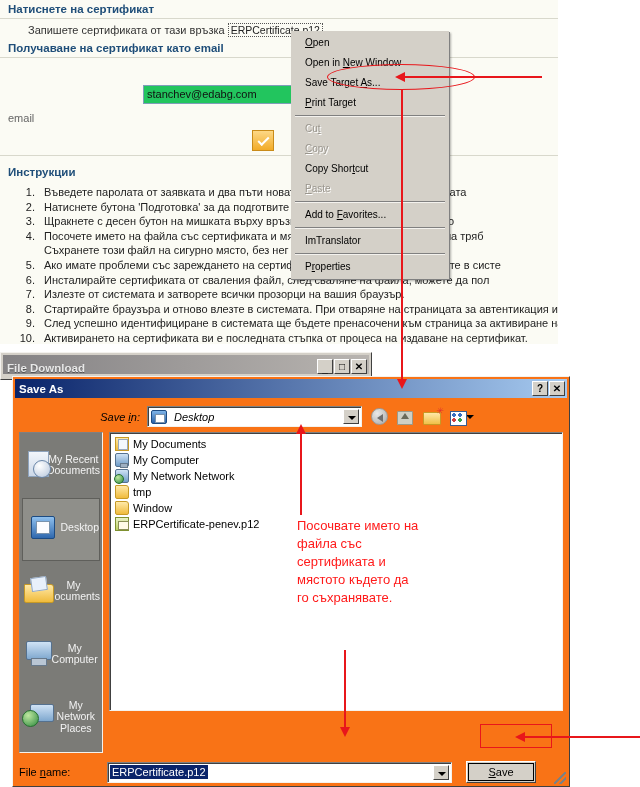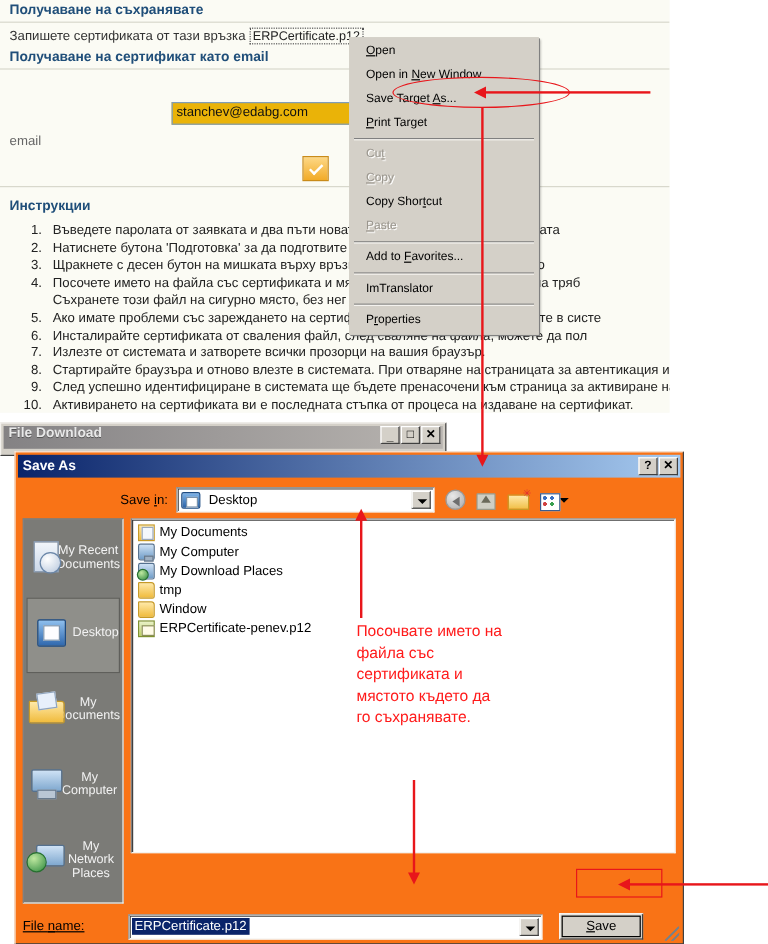--- a/index.html
+++ b/index.html
@@ -14,29 +14,29 @@
   
   #webpage {
     position:absolute; left:0; top:0; width:558px; height:344px;
     background:#fbfbf4; overflow:hidden;
   }
   .sec-head {
     font-weight:bold; font-size:11.5px; color:#1f4e79;
     padding:3px 0 3px 8px;
   }
   .hr { border-top:1px solid #d8d8cc; height:0; margin:0; }
-  .plainrow { padding:4px 0 2px 8px; font-size:11px; color:#333; }
+  .plainrow { padding:4px 0 2px 8px; font-size:11px; color:#333;margin-left:20px; }
   .linkbox {
     display:inline-block; border:1px dotted #555; padding:0 2px;
     font-size:10.5px; color:#222; background:#fbfbf4;
   }
   .emailrow { display:flex; align-items:center; padding:6px 0 2px 8px; }
   .emailrow .lbl { width:135px; color:#666; font-size:11px;margin-top:48px; }
   .txtinput {
-    width:165px; height:19px; border:1px solid #7f9db9; background:#eab308;
+    width:165px; height:19px; border:1px solid #7f9db9; background:#22c55e;
     font-family:"Liberation Sans", sans-serif; font-size:11px;
     padding:1px 3px; color:#111;
   }
   .okbtnwrap { padding:4px 0 4px 252px; }
   .okbtn {
     width:22px; height:21px; border:1px solid #c98b19;
     background:linear-gradient(#fdd886,#f2ab28);
     position:relative; cursor:pointer;
   }
   .okbtn::after {
@@ -72,21 +72,21 @@
 
   
   #filedl {
     position:absolute; left:0px; top:352px; width:372px; height:28px;
     background:#d4d0c8; border:1px solid #f4f2ee;
     border-right-color:#404040; border-bottom-color:#404040; z-index:20;
   }
   #filedl .tbar {
     height:19px; margin:2px;
     background:linear-gradient(to right,#848284,#b8b4b0);
-    display:flex; align-items:flex-start; padding:0 2px;
+    display:flex; align-items:flex-end; padding:0 2px;
   }
   #filedl .tbar .ttl {
     color:#e8e8e8; font-weight:bold; font-size:11.5px; flex:1; padding-left:2px;
     text-shadow:0 1px 0 #555;
   }
   .winbtn {
     width:16px; height:15px; background:#d4d0c8;
     border:1px solid #fff; border-right-color:#404040; border-bottom-color:#404040;
     margin-left:1px; position:relative; cursor:pointer;
   }
@@ -103,21 +103,21 @@
   }
   #saveas .tbar {
     height:19px; margin:2px;
     background:linear-gradient(to right,#0a246a,#a6caf0);
     display:flex; align-items:center; padding:0 2px;
   }
   #saveas .tbar .ttl {
     color:#fff; font-weight:bold; font-size:11.5px; flex:1; padding-left:2px;
   }
   
-  #saveinrow { display:flex; align-items:center; padding:6px 6px 5px 6px; }
+  #saveinrow { display:flex; align-items:center; padding:6px 6px 5px 6px;font-style:italic; }
   #saveinrow .lbl { width:128px; text-align:right; font-size:11px; padding-right:7px; }
   .combo {
     flex:0 0 auto; height:21px; background:#fff;
     border:1px solid #808080; border-right-color:#f4f2ee; border-bottom-color:#f4f2ee;
     box-shadow: inset 1px 1px 0 #404040;
     display:flex; align-items:center; position:relative;
   }
   .combo .val { font-size:11px; padding-left:4px; color:#000; white-space:nowrap; }
   .combo .drop {
     position:absolute; right:2px; top:2px; width:16px; height:15px;
@@ -243,21 +243,21 @@
   .fico.cert::after { content:""; position:absolute; left:2px; top:3px; width:9px; height:7px;
      background:#fffbe8; border:1px solid #8a8f56;}
   .fico.shortcut { background:linear-gradient(#ffe9a8,#f0bb3c); border:1px solid #c79a26;
      border-radius:1px 3px 2px 2px;}
   .fico.shortcut::after { content:"↵"; position:absolute; left:0; bottom:-3px; font-size:9px;
      color:#1b4f9c;}
 
   
   #sa-bottom { padding:8px 6px 0 6px; }
   .brow { display:flex; align-items:center; margin-bottom:6px; }
-  .brow .lbl { width:88px; font-size:11px;text-decoration:underline; }
+  .brow .lbl { width:88px; font-size:11px; }
   .brow .cbx { width:345px; height:21px; }
   .brow .cbx .val.sel {
     background:#0a246a; color:#fff; padding:1px 2px; margin-left:2px;
   }
   .dlgbtn {
     width:70px; height:22px; margin-left:14px; background:#d4d0c8;
     border:1px solid #fff; border-right-color:#404040; border-bottom-color:#404040;
     font-family:"Liberation Sans", sans-serif; font-size:11px; cursor:pointer;
     display:flex; align-items:center; justify-content:center;
   }
@@ -295,21 +295,21 @@
   #redtext {
     position:absolute; left:297px; top:517px; width:126px; z-index:62;
     color:#ff1a1a; font-size:13px; line-height:18px;
     font-family:"Liberation Sans", sans-serif;
   }
 </style>
 </head>
 <body>
 
 <div id="webpage">
-  <div class="sec-head">Получаване на съхранявате</div>
+  <div class="sec-head">Натиснете на сертификат</div>
   <div class="hr"></div>
 
   <div class="plainrow">
     <span>Запишете сертификата от тази връзка</span>
     <span class="linkbox">ERPCertificate.p12</span>
   </div>
 
   <div class="sec-head">Получаване на сертификат като email</div>
   <div class="hr"></div>
 
@@ -432,21 +432,21 @@
       <div class="frow">
         <span class="fico mydocs"></span>
         <span class="fname">My Documents</span>
       </div>
       <div class="frow">
         <span class="fico pc"></span>
         <span class="fname">My Computer</span>
       </div>
       <div class="frow">
         <span class="fico netp"></span>
-        <span class="fname">My Download Places</span>
+        <span class="fname">My Network Network</span>
       </div>
       <div class="frow">
         <span class="fico folder"></span>
         <span class="fname">tmp</span>
       </div>
       <div class="frow">
         <span class="fico folder"></span>
         <span class="fname">Window</span>
       </div>
       <div class="frow">

